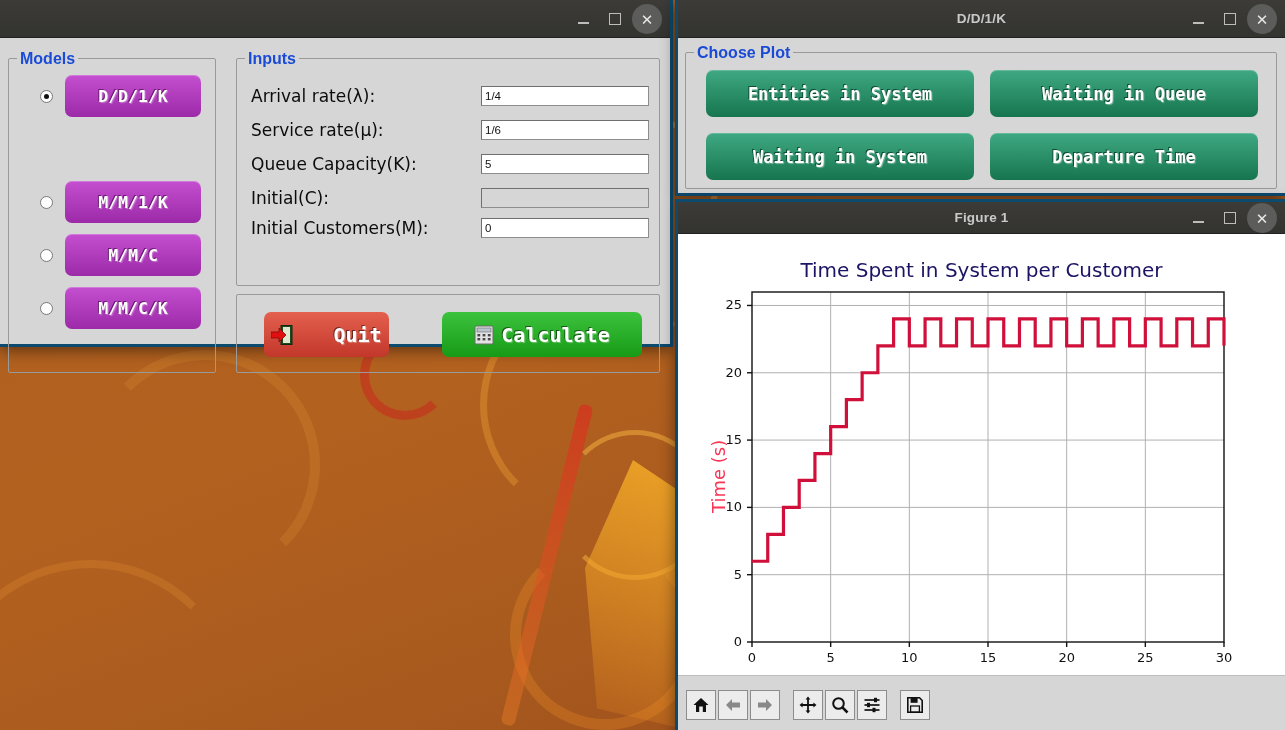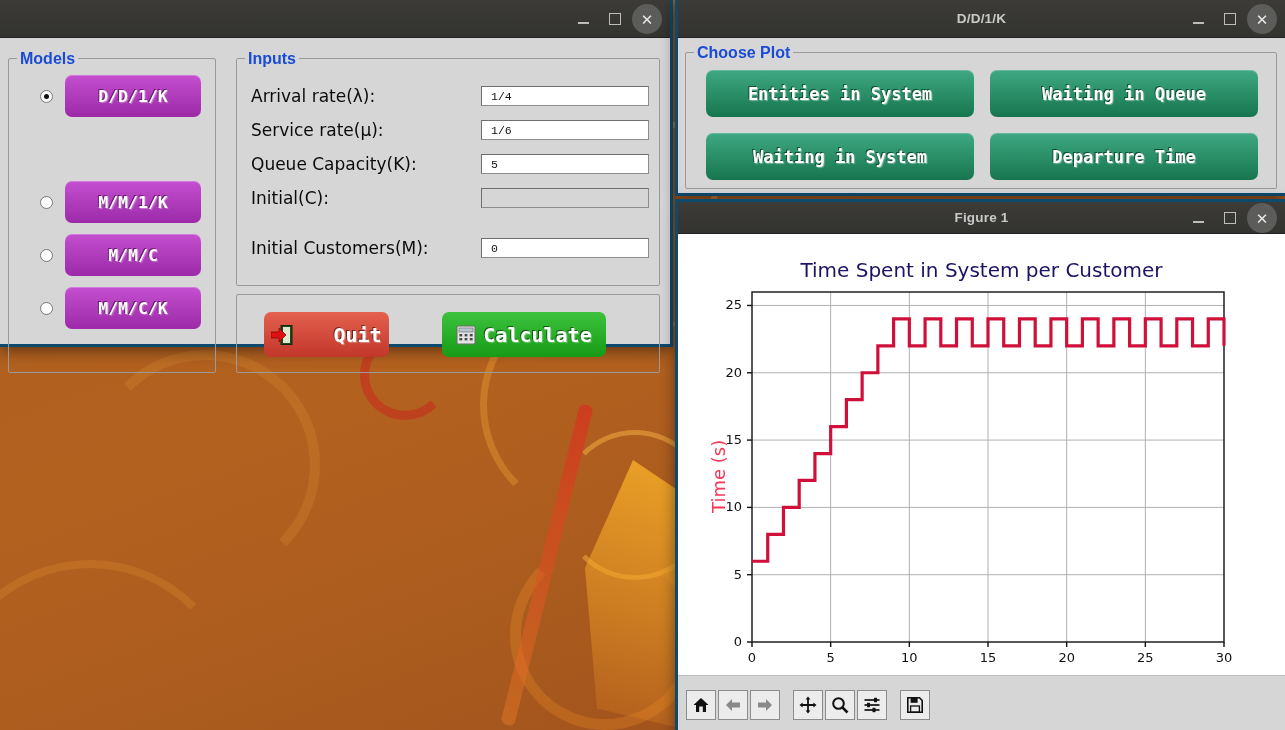--- a/index.html
+++ b/index.html
@@ -105,40 +105,40 @@
     font-size: 17px;
     color: #0c0c0c;
     font-family: "DejaVu Sans", sans-serif;
   }
   .input-field {
     width: 168px; height: 20px;
     background: #ffffff;
     border: 1px solid #8d8d8d;
     border-top-color: #6f6f6f; border-left-color: #6f6f6f;
     font-size: 11.5px;
-    padding: 0 9px;
+    padding: 0 3px;
     color: #111;
     display: flex; align-items: center;
-    font-family: Liberation Mono, monospace;
+    font-family: Liberation Sans, sans-serif;
   }
   .input-field.disabled { background: #d6d6d6; color: #8a8a8a; }
 
   
   .action-btn {
     position: absolute;
     height: 45px; border-radius: 7px; border: none;
     display: flex; align-items: center; justify-content: center; gap: 7px;
     color: #fff;
     font-family: "DejaVu Sans Mono", monospace;
     font-size: 20px; font-weight: bold;
     text-shadow: -1px -1px 0 rgba(0,0,0,0.5), 1px 1px 1px rgba(255,255,255,0.35);
   }
   #quit-button { left: 27px; top: 17px; width: 125px;
     background: linear-gradient(#e4604f, #c2372a); gap: 40px; }
-  #calculate-button { left: 205px; top: 17px; width: 164px;
+  #calculate-button { left: 205px; top: 17px; width: 200px;
     background: linear-gradient(#3cc23c, #179b17); }
 
   .icon-exit { width: 22px; height: 20px; position: relative; flex: 0 0 auto; }
   .icon-calc { width: 20px; height: 20px; flex: 0 0 auto; }
 
   
   #plot-window { left: 675px; top: 0; width: 610px; height: 196px; border-right: none; border-top: none; }
   #plot-body { position: absolute; left: 0; top: 38px; right: 0; bottom: 0; background: #d6d6d6; }
   #chooseplot-group { left: 7px; top: 14px; width: 592px; height: 137px; }
   .plot-btn {
@@ -254,21 +254,21 @@
         <div class="input-field">1/6</div>
       </div>
       <div class="input-row" style="top:88px;">
         <div class="input-label">Queue Capacity(K):</div>
         <div class="input-field">5</div>
       </div>
       <div class="input-row" style="top:122px;">
         <div class="input-label">Initial(C):</div>
         <div class="input-field disabled"></div>
       </div>
-      <div class="input-row" style="top:172px;">
+      <div class="input-row" style="top:152px;">
         <div class="input-label">Initial Customers(M):</div>
         <div class="input-field">0</div>
       </div>
     </div>
 
     <div class="groupbox" id="actions-group">
       <div class="action-btn" id="quit-button">
         <span class="icon-exit">
           <svg viewBox="0 0 22 20" width="22" height="20">
             <rect x="10" y="0.5" width="11" height="19" fill="#1f4a1f" stroke="#0c2a0c" stroke-width="1"></rect>

